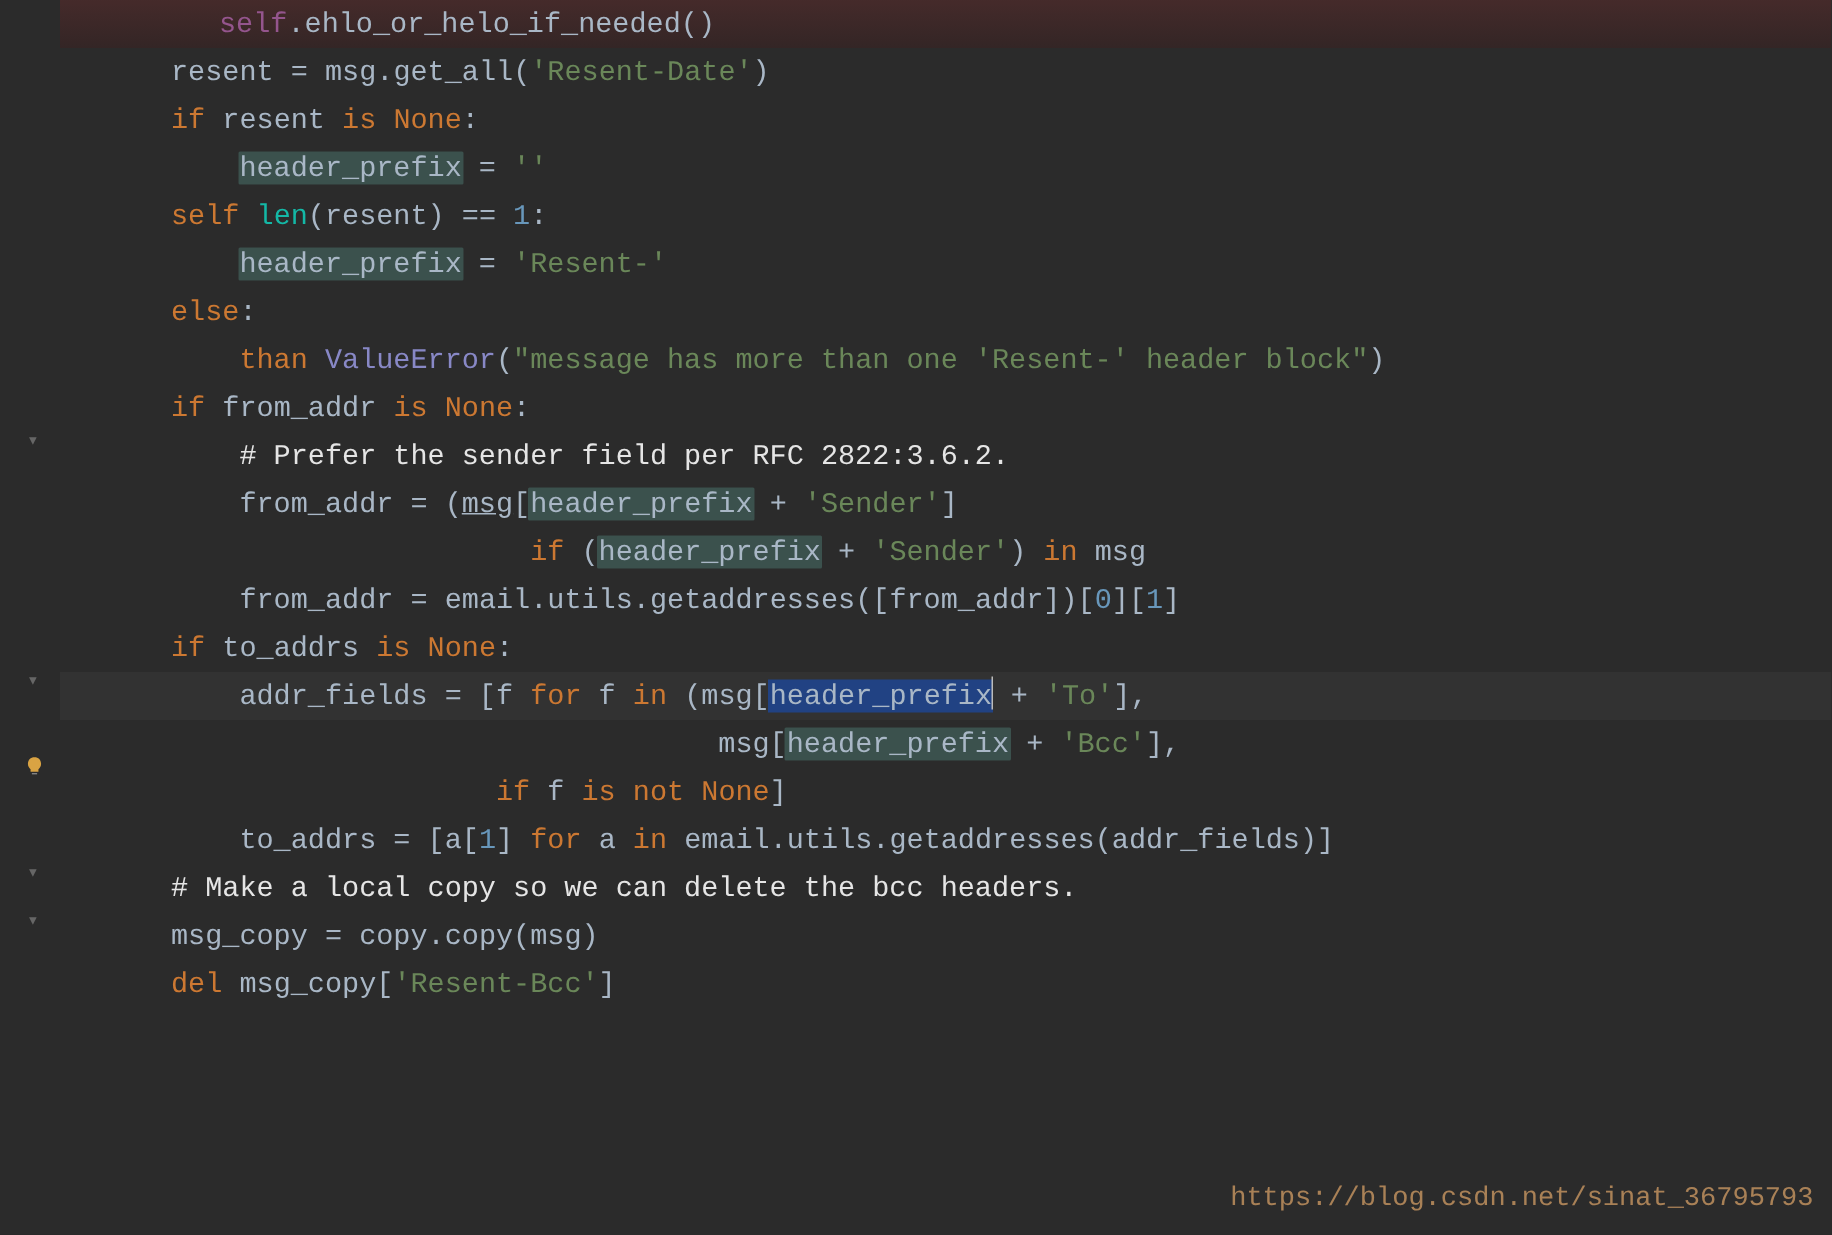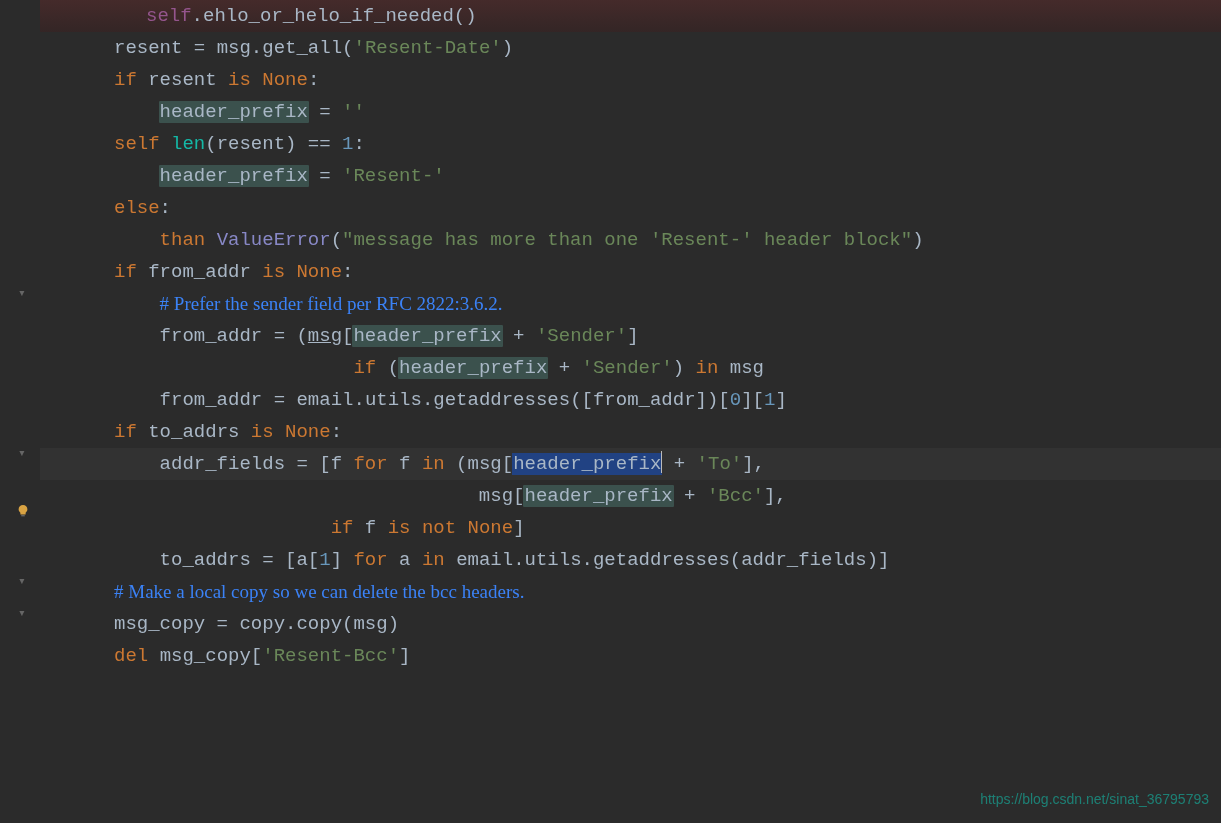--- a/index.html
+++ b/index.html
@@ -52,42 +52,42 @@
     }
     .hl-current {
       background: #323232;
     }
     .kw { color: #cc7832; }
     .self { color: #94558d; margin-left: 32px; }
     .builtin { color: #14b8a6; }
     .cls { color: #8888c6; }
     .str { color: #6a8759; }
     .num { color: #6897bb; }
-    .cmt { color: #3b82f6; font-family: Liberation Serif, serif; }
+    .cmt { color: #e5e5e5; }
     .ident { color: #a9b7c6; }
     .op { color: #a9b7c6; }
     .paren { color: #a9b7c6; }
     .hl-ref { background: #3b514d; border-radius: 1px; padding: 0 1px; margin: 0 -1px; }
     .hl-sel { background: #214283; padding: 0 1px; margin: 0 -1px; }
     .cursor {
       display: inline-block;
       width: 1px;
       height: 22px;
       background: #bbbbbb;
       vertical-align: middle;
       position: relative;
       top: -2px;
     }
     .watermark {
       position: absolute;
       bottom: 8px;
       right: 12px;
-      color: #14b8a6;
-      font-family: Liberation Sans, sans-serif;
-      font-size: 14px;
+      color: #fdba74;
+      font-family: Liberation Mono, monospace;
+      font-size: 18px;
       opacity: 0.6;
     }
     .fold-mark {
       display: inline-block;
       color: #666;
       font-size: 13px;
       transform: translateY(-2px);
     }
   </style>
 </head>

